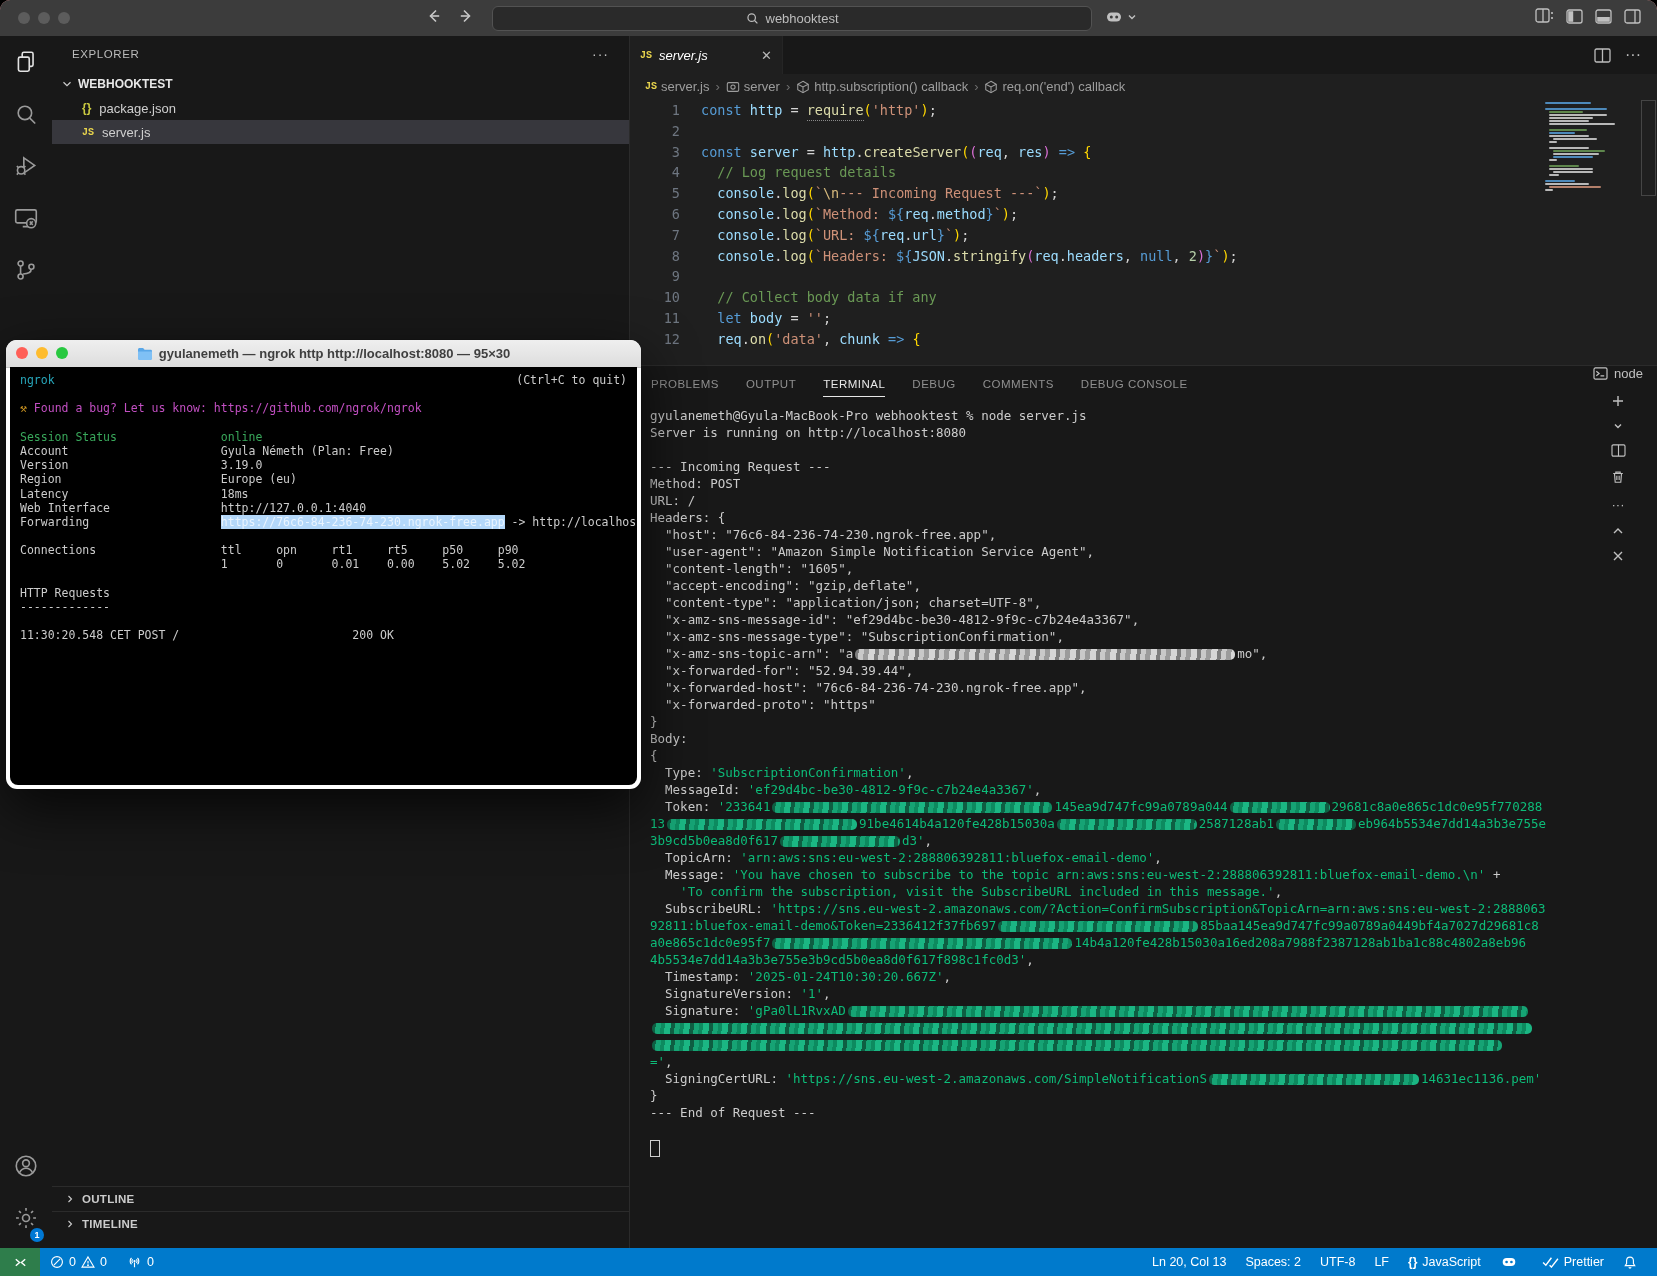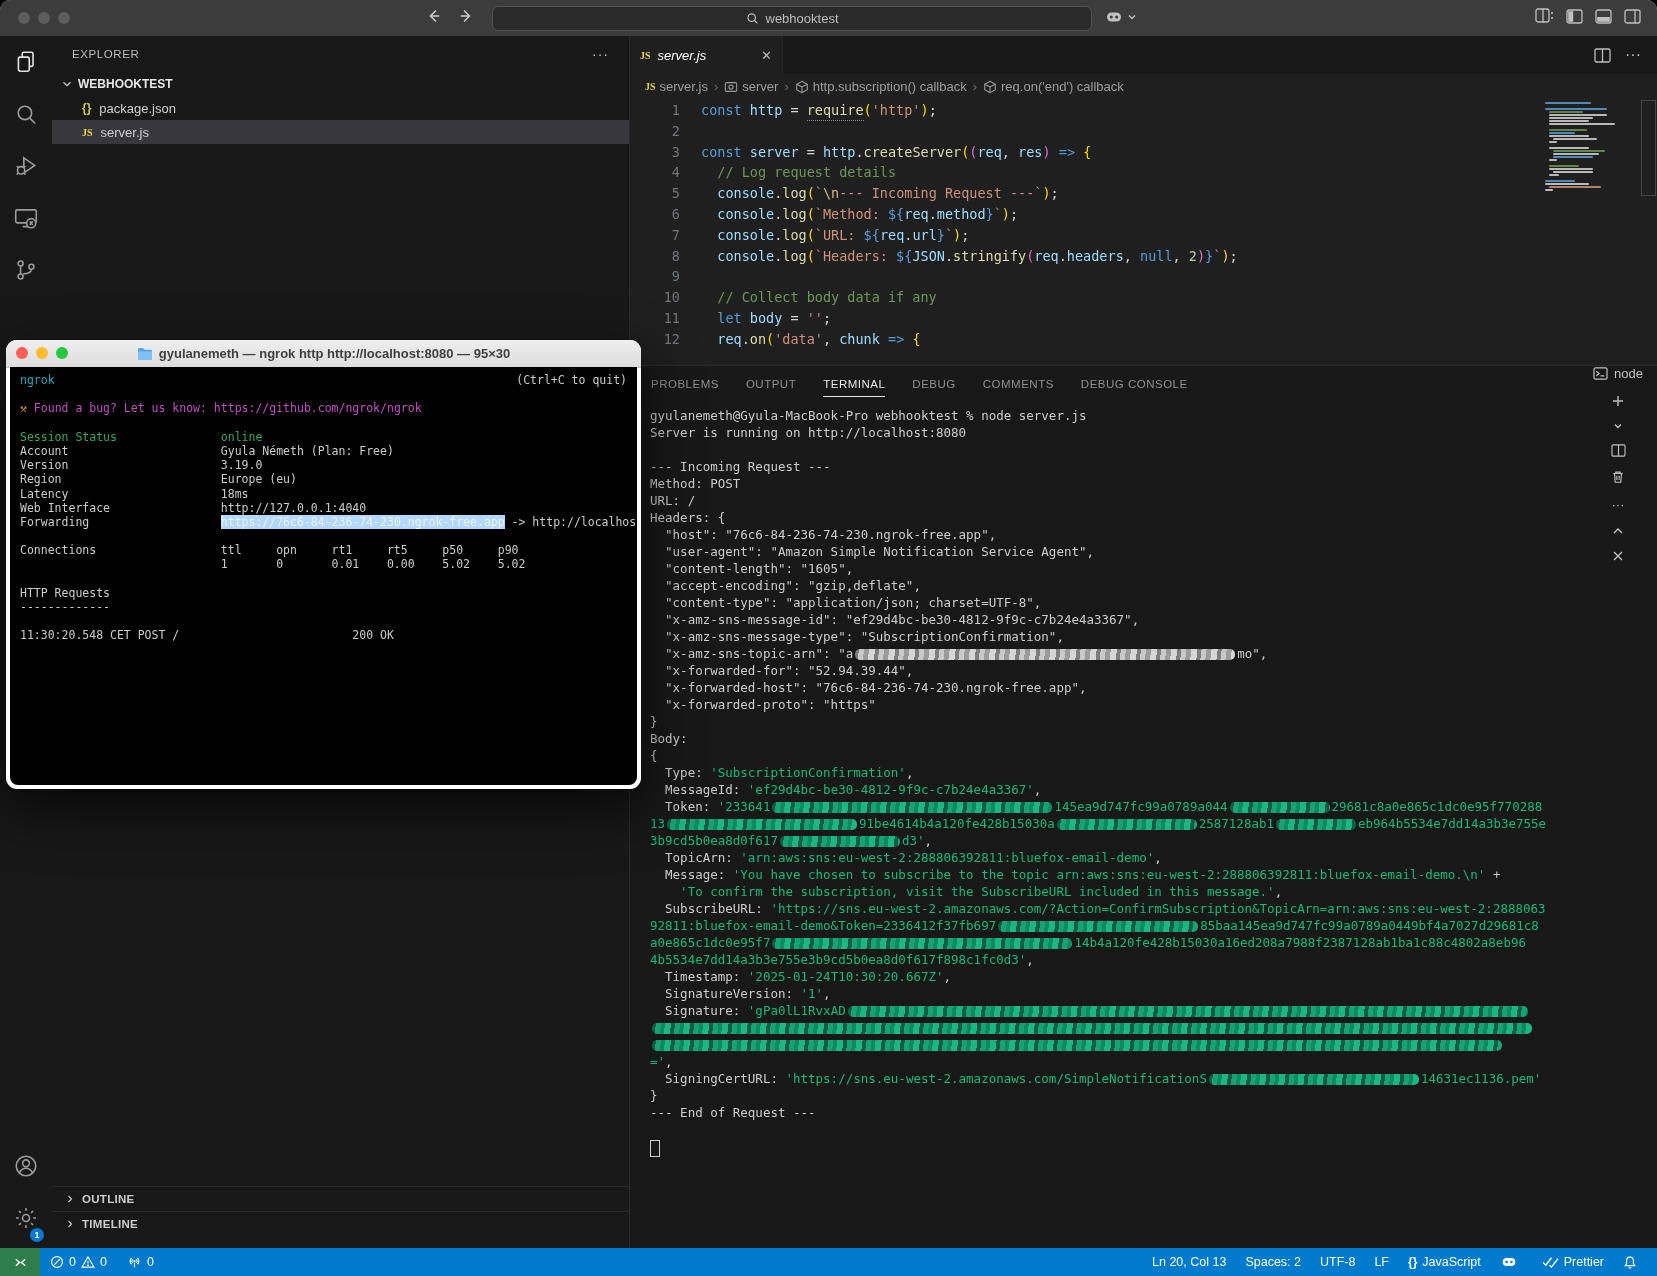--- a/index.html
+++ b/index.html
@@ -20,21 +20,21 @@
   .ab-bottom{position:absolute;bottom:4px;left:0;right:0;}
   .gear-wrap{position:relative;}
   .badge{position:absolute;right:8px;bottom:2px;min-width:14px;height:14px;border-radius:8px;background:#0078d4;color:#fff;font-size:9px;display:flex;align-items:center;justify-content:center;font-weight:700;}
   
   .sidebar{position:absolute;left:52px;top:36px;width:577px;bottom:28px;background:#181818;border-right:1px solid #2b2b2b;}
   .sb-header{height:36px;display:flex;align-items:center;padding:0 20px;color:#bbbbbb;font-size:11.5px;letter-spacing:.6px;}
   .sb-header .more{margin-left:auto;color:#c0c0c0;letter-spacing:1px;font-size:14px;}
   .ws-row{height:24px;display:flex;align-items:center;gap:4px;padding-left:8px;font-weight:700;font-size:12px;color:#e8e8e8;}
   .file-row{height:24px;display:flex;align-items:center;gap:8px;padding-left:30px;font-size:13px;color:#cfcfcf;}
   .file-row.selected{background:#37373d;}
-  .js-badge{color:#e8d44d;font-weight:700;font-size:10px;font-family:Liberation Serif, serif;}
+  .js-badge{color:#e8d44d;font-weight:700;font-size:10px;font-family:Liberation Mono, monospace;}
   .json-badge{color:#cbcb41;font-weight:700;font-size:12px;}
   .sb-bottom{position:absolute;bottom:12px;left:0;right:0;}
   .sb-sec{height:24px;border-top:1px solid #2b2b2b;display:flex;align-items:center;gap:6px;padding-left:12px;color:#cccccc;font-weight:700;font-size:11.5px;letter-spacing:.3px;}
   
   .editor-area{position:absolute;left:630px;top:36px;right:0;height:329px;background:#1f1f1f;}
   .tabbar{height:38px;background:#181818;display:flex;align-items:stretch;position:relative;}
   .tab{width:132px;background:#1f1f1f;display:flex;align-items:center;gap:7px;padding:0 10px;font-size:13px;color:#ffffff;border-right:1px solid #252525;}
   .tab .lbl{font-style:italic;}
   .tab .x{margin-left:auto;color:#b9b9b9;font-size:13px;}
   .tab-actions{position:absolute;right:16px;top:0;height:38px;display:flex;gap:14px;align-items:center;color:#bdbdbd;}

